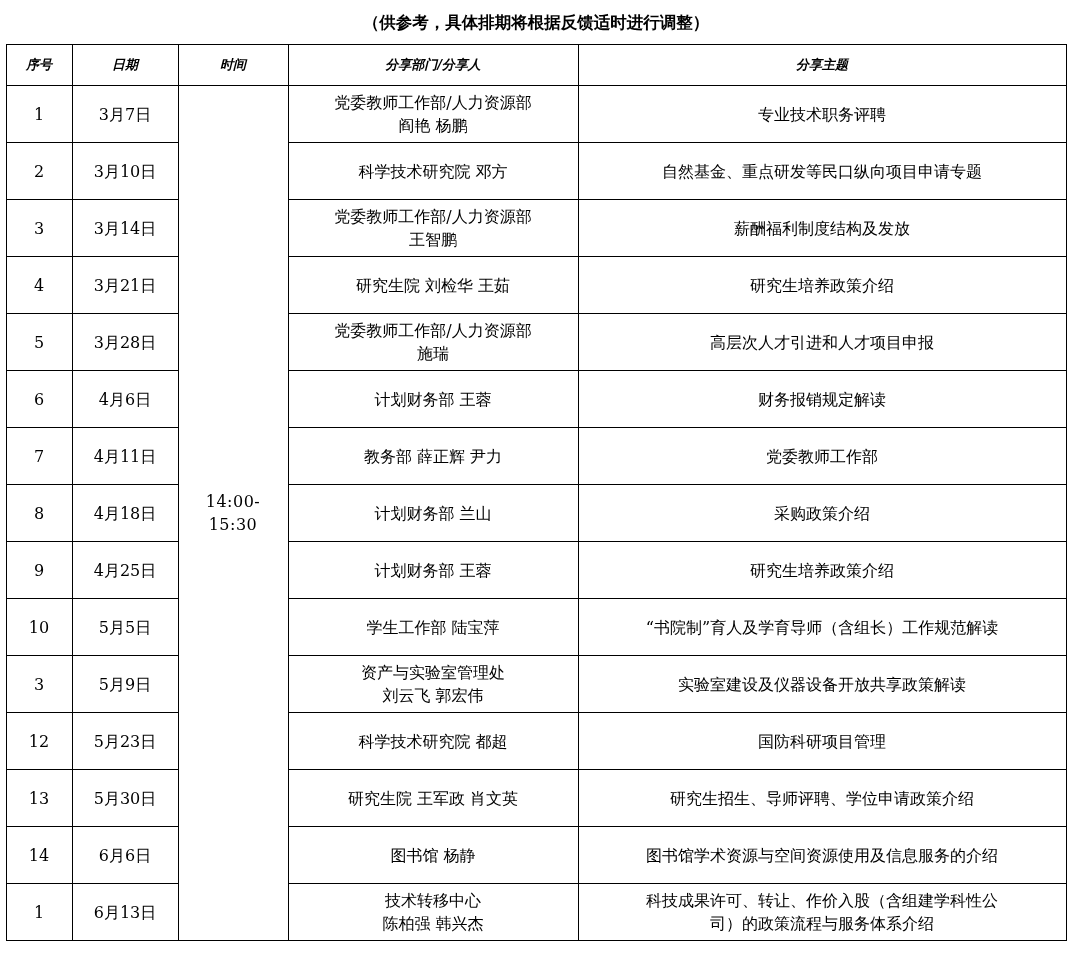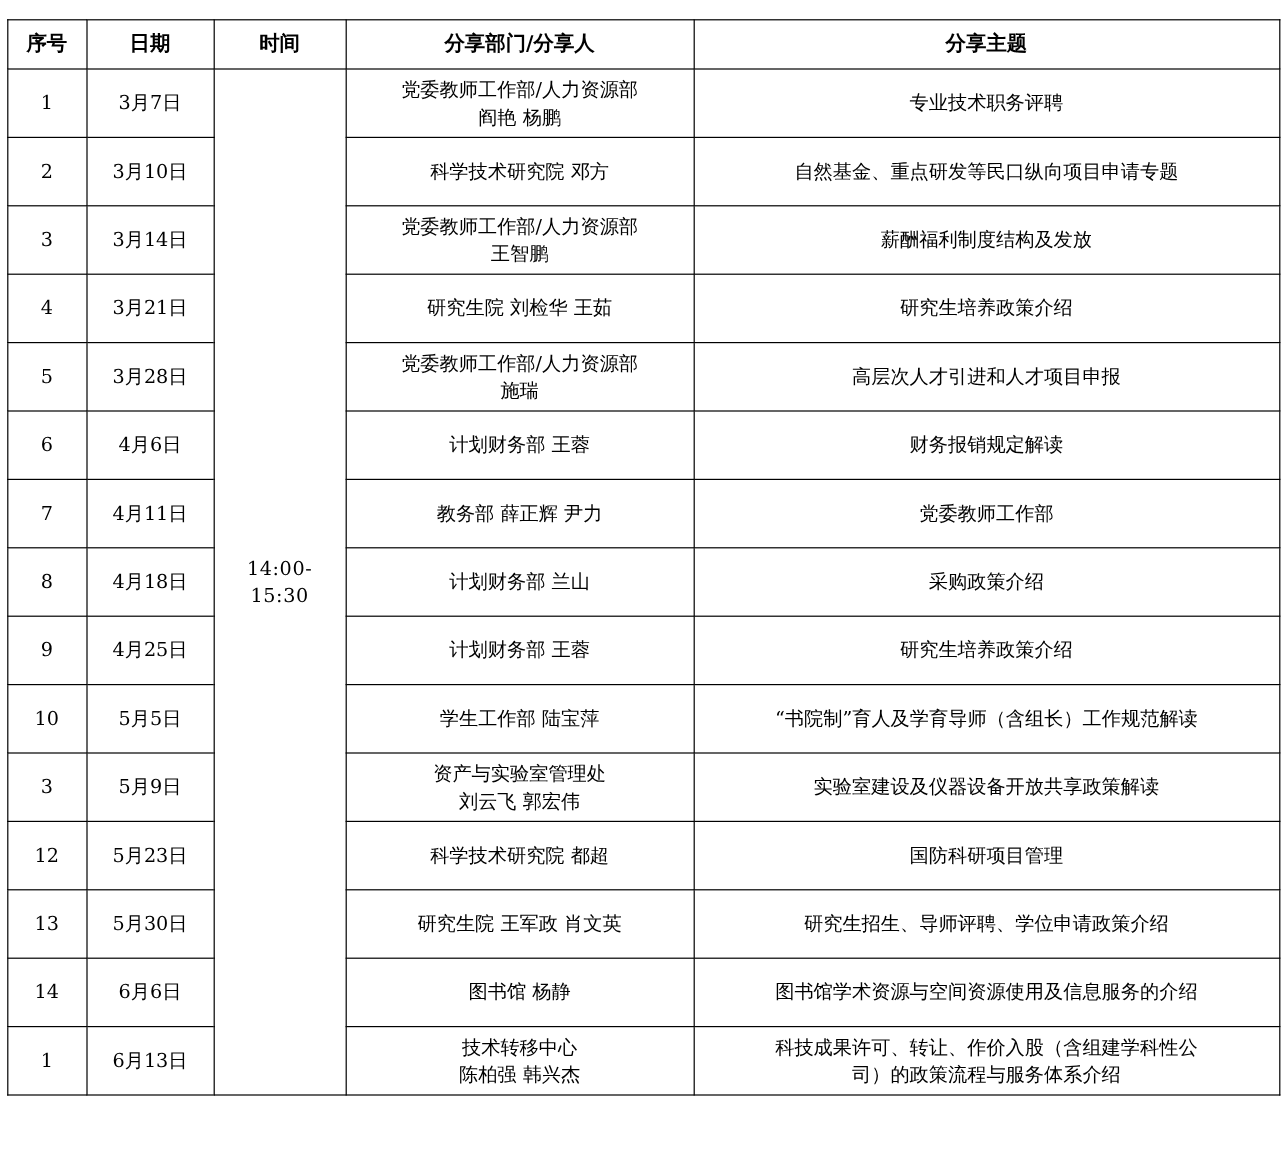--- a/index.html
+++ b/index.html
@@ -47,22 +47,23 @@
   table.schedule td {
     border: 1.6px solid #000000;
     text-align: center;
     vertical-align: middle;
     font-size: 16px;
     line-height: 1.45;
     padding: 3px 4px;
   }
   table.schedule th {
     font-weight: bold;
-    font-size: 17px;
+    font-size: 13px;
     height: 34px;
+    font-style: italic;
   }
   col.c-no    { width: 66px; }
   col.c-date  { width: 106px; }
   col.c-time  { width: 110px; }
   col.c-dept  { width: 290px; }
   col.c-topic { width: 488px; }
 
   td.cell-no   { font-size: 16px; }
   td.cell-date { font-size: 16px; white-space: nowrap; }
   td.cell-time {
@@ -78,20 +79,21 @@
   }
   .row-h1 { height: 57px; }
   .two-line { line-height: 1.5; }
 </style>
 </head>
 <body>
 
 <div class="page">
 
   <div class="title-block">
+    <div class="doc-subtitle">（供参考，具体排期将根据反馈适时进行调整）</div>
   </div>
 
   <table class="schedule">
     <colgroup>
       <col class="c-no">
       <col class="c-date">
       <col class="c-time">
       <col class="c-dept">
       <col class="c-topic">
     </colgroup>

